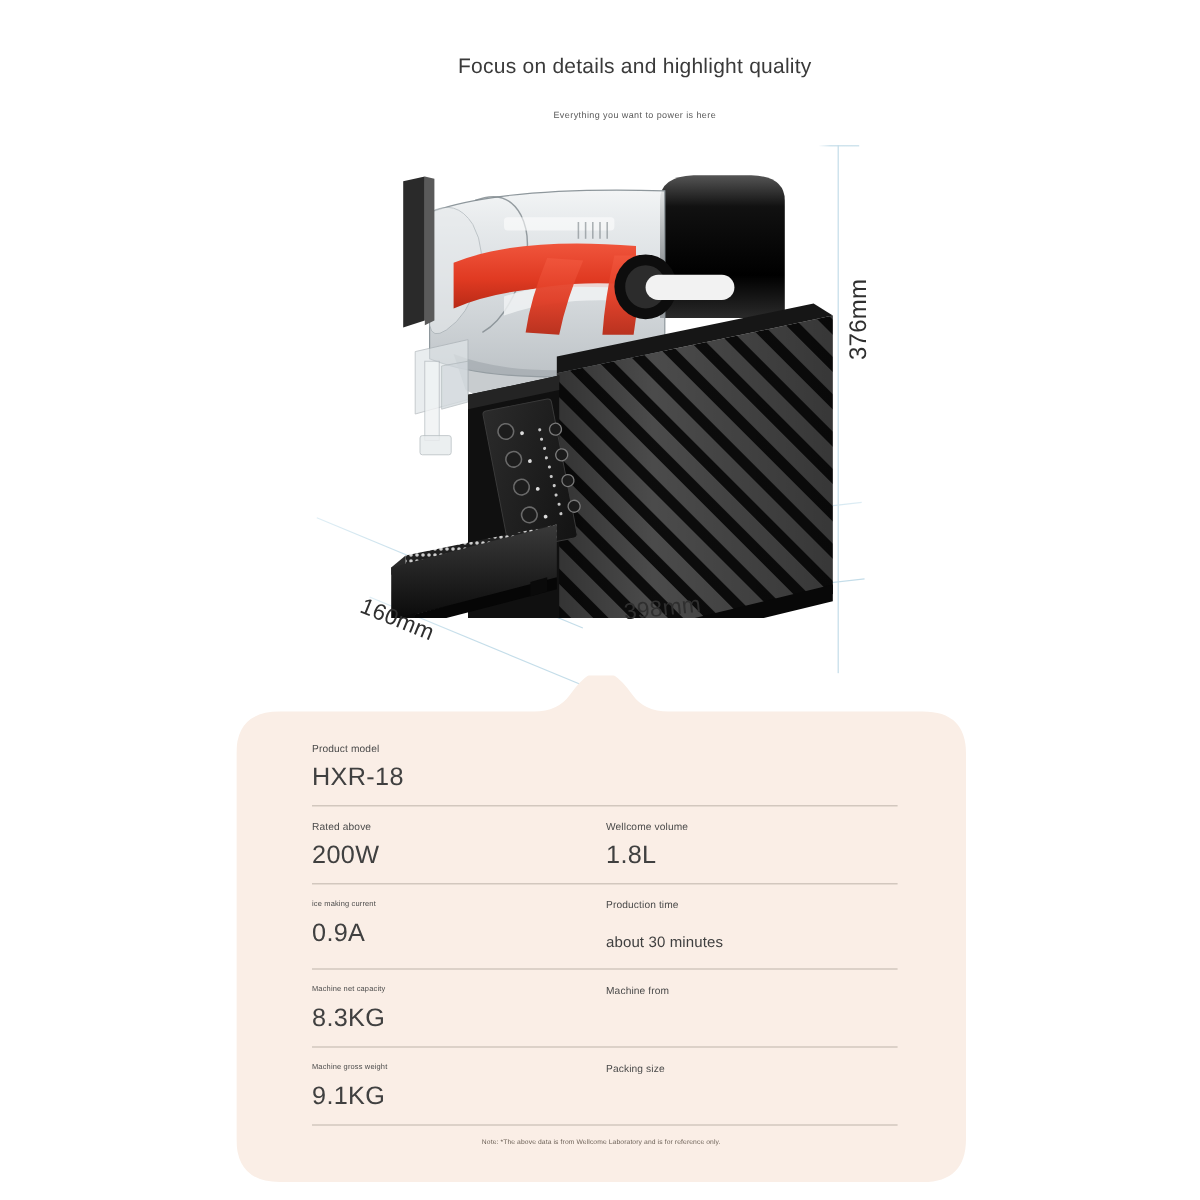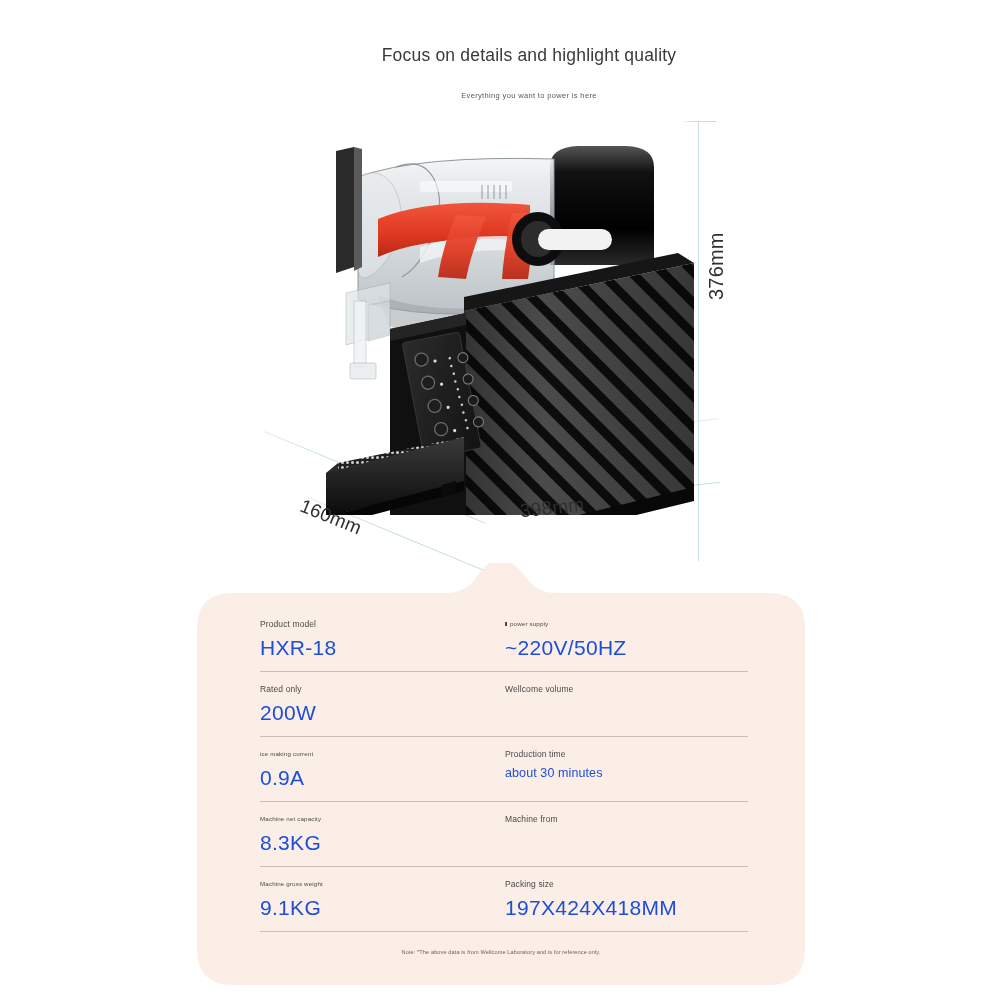--- a/index.html
+++ b/index.html
@@ -134,31 +134,31 @@
     padding: 11px 0 10px 0;
   }
   .spec-cell.right { padding-left: 1px; }
   .spec-label {
     color: #4a4a4a;
     font-weight: 400;
     line-height: 12px;
     white-space: nowrap;
   }
   .spec-value {
-    color: #1d4ed8;
+    color: #404040;
     font-weight: 400;
     line-height: 27px;
     margin-top: 4px;
     white-space: nowrap;
   }
   
   .lbl-md { font-size: 8.5px; letter-spacing: 0.1px; }
   .lbl-sm { font-size: 6.2px; letter-spacing: 0.15px; }
   .val-lg { font-size: 21px; letter-spacing: 0.3px; }
-  .val-sm { font-size: 12.5px; letter-spacing: 0.1px; line-height: 24px; margin-top: 1px; }
+  .val-sm { font-size: 12.5px; letter-spacing: 0.1px; line-height: 24px; margin-top: 13px; }
 
   .dot-marker {
     display: inline-block;
     width: 2px; height: 4px;
     background: #4a4a4a;
     margin-right: 3px;
     vertical-align: middle;
   }
 
   #spec-note {
@@ -360,33 +360,30 @@
              Q0 422 0 386 Z" fill="#faeee6"></path>
   </svg>
 
   <div id="spec-table">
 
     <div class="spec-row">
       <div class="spec-cell">
         <div class="spec-label lbl-md">Product model</div>
         <div class="spec-value val-lg">HXR-18</div>
       </div>
-      <div class="spec-cell right">
-        <div class="spec-label lbl-sm"><span class="dot-marker"></span><span>power supply</span></div>
-        <div class="spec-value val-lg">~220V/50HZ</div>
-      </div>
     </div>
 
     <div class="spec-row">
       <div class="spec-cell">
-        <div class="spec-label lbl-md">Rated only</div>
+        <div class="spec-label lbl-md">Rated above</div>
         <div class="spec-value val-lg">200W</div>
       </div>
       <div class="spec-cell right">
         <div class="spec-label lbl-md">Wellcome volume</div>
+        <div class="spec-value val-lg">1.8L</div>
       </div>
     </div>
 
     <div class="spec-row">
       <div class="spec-cell">
         <div class="spec-label lbl-sm">ice making current</div>
         <div class="spec-value val-lg">0.9A</div>
       </div>
       <div class="spec-cell right">
         <div class="spec-label lbl-md">Production time</div>
@@ -404,19 +401,18 @@
       </div>
     </div>
 
     <div class="spec-row">
       <div class="spec-cell">
         <div class="spec-label lbl-sm">Machine gross weight</div>
         <div class="spec-value val-lg">9.1KG</div>
       </div>
       <div class="spec-cell right">
         <div class="spec-label lbl-md">Packing size</div>
-        <div class="spec-value val-lg">197X424X418MM</div>
       </div>
     </div>
   </div>
 
   <div id="spec-note">Note: *The above data is from Wellcome Laboratory and is for reference only.</div>
 </div>
 
 </body></html>

